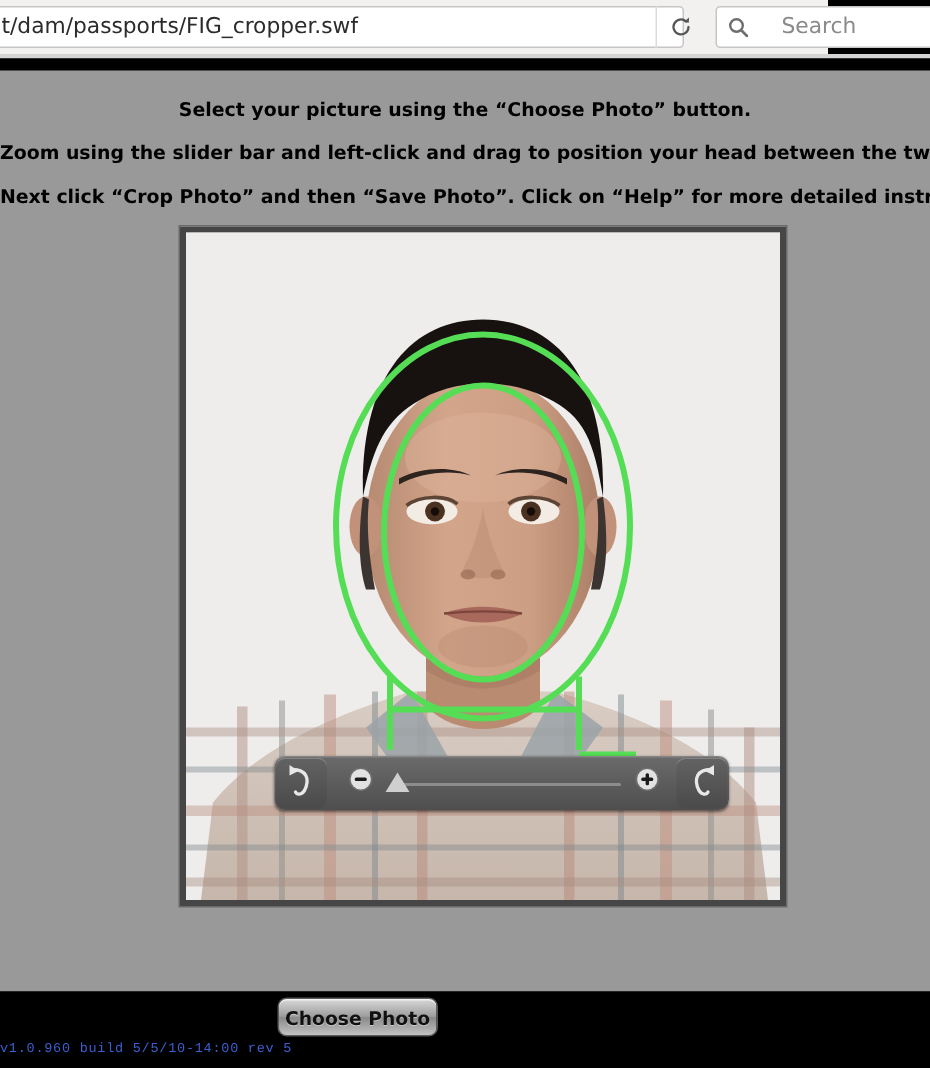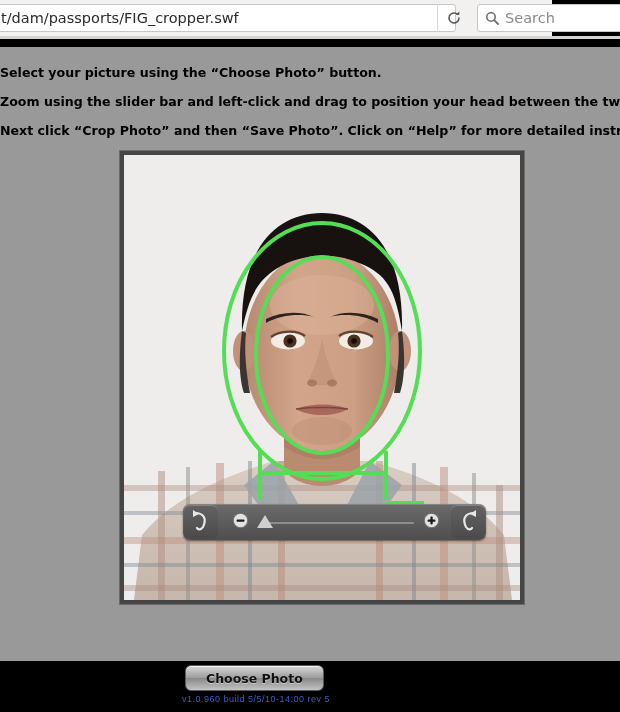--- a/index.html
+++ b/index.html
@@ -35,36 +35,37 @@
   .reload-btn svg{display:block;}
   .search-field{
     position:absolute;left:477px;top:4px;width:160px;height:28px;
     background:#ffffff;border:1px solid #c7c6c5;border-radius:3px;
     display:flex;align-items:center;box-sizing:border-box;
   }
   .search-icon{margin-left:7px;margin-right:6px;display:flex;}
   .search-placeholder{
     font-size:14.5px;color:#8a8a8a;
     font-family:"DejaVu Sans", sans-serif;
+    margin-left:16px;
   }
   .chrome-sep{
     position:absolute;left:0;top:36px;width:620px;height:3px;background:#d6d4d2;
   }
   .black-strip{
     position:absolute;left:0;top:39px;width:620px;height:8px;background:#000;
   }
 
   
   .stage{
     position:absolute;left:0;top:47px;width:620px;height:614px;
     background:#999999;
   }
   .instructions{
     position:absolute;left:0;top:18px;width:620px;
-    text-align:left;
+    text-align:center;
   }
   .instructions p{
     margin:0 0 14px 0;
     font-size:13px;font-weight:bold;color:#000;
     font-family:"DejaVu Sans", sans-serif;
     white-space:nowrap;
   }
   .instructions p.line1{font-size:12.6px;}
   .instructions p.line2{font-size:12.6px;}
   .instructions p.line3{font-size:12.6px;}
@@ -124,21 +125,21 @@
 
   
   .bottom-bar{
     position:absolute;left:0;top:661px;width:620px;height:51px;background:#000;
   }
   .button-row{
     position:absolute;left:185px;top:4px;
     display:flex;align-items:center;
   }
   .btn{
-    height:26px;padding:0 20px;margin-right:8px;
+    height:26px;padding:0 4px;margin-right:8px;
     display:flex;align-items:center;justify-content:center;
     border-radius:6px;
     font-family:"DejaVu Sans", sans-serif;
     font-size:12.5px;font-weight:bold;
     box-sizing:border-box;
   }
   .btn.enabled{
     background:linear-gradient(#d8d8d8,#9e9e9e 48%,#8a8a8a 52%,#c2c2c2);
     color:#111;
     border:1px solid #5a5a5a;
@@ -146,23 +147,23 @@
     box-shadow:inset 0 1px 0 rgba(255,255,255,.7);
   }
   .btn.disabled{
     background:linear-gradient(#5e5e5e,#3b3b3b 48%,#333333 52%,#525252);
     color:#8f8f8f;
     border:1px solid #2a2a2a;
     text-shadow:0 -1px 0 rgba(0,0,0,.6);
     box-shadow:inset 0 1px 0 rgba(255,255,255,.12);
   }
   .version{
-    position:absolute;left:0;top:33px;width:512px;text-align:center;
+    position:absolute;left:0;top:33px;width:512px;text-align:left;
     color:#3a5fd0;
-    font-family:Liberation Sans, sans-serif;
+    font-family:Liberation Mono, monospace;
     font-size:9px;letter-spacing:.5px;
   }
 </style>
 </head>
 <body>
 
 <div id="app">
 
   <div class="browser-bar">
 

